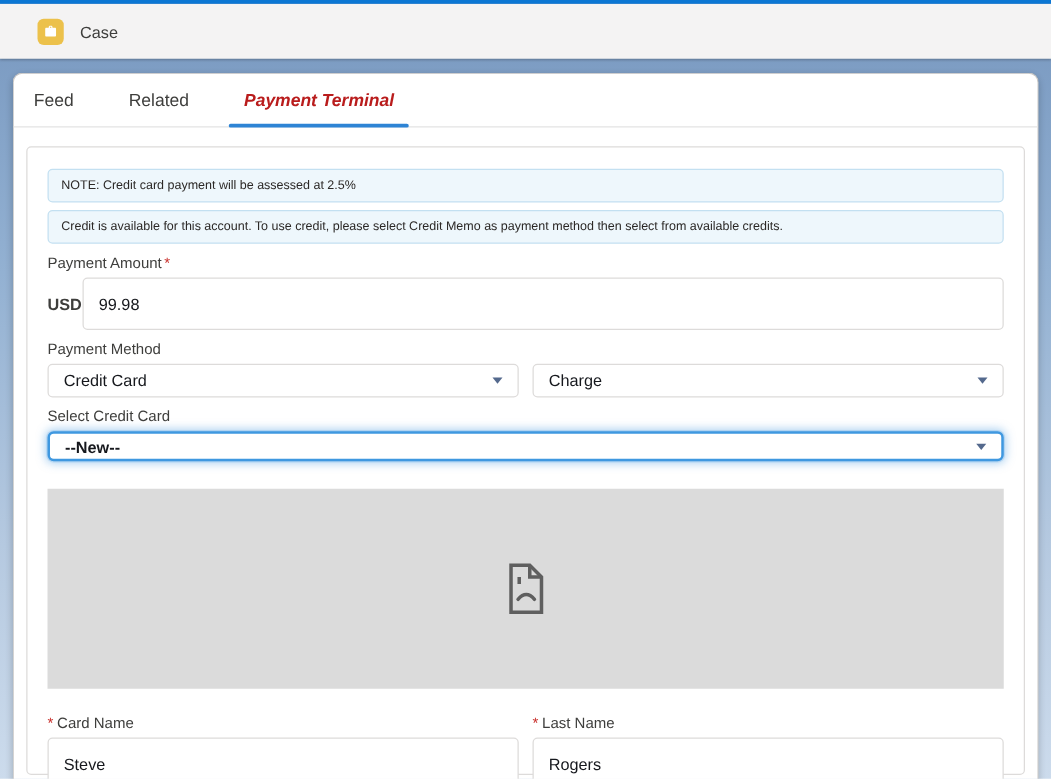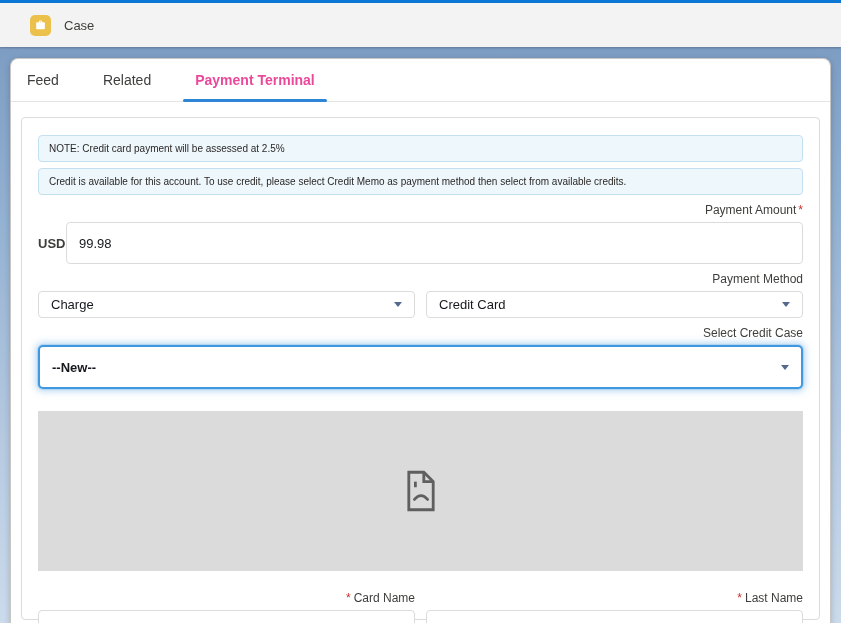--- a/index.html
+++ b/index.html
@@ -27,54 +27,54 @@
     border-radius:8px 8px 0 0; box-shadow:0 2px 6px rgba(0,0,0,.2);
   }
   .tab-bar {
     display:flex; align-items:flex-end; height:43px;
     padding:0 4px; border-bottom:1px solid #e4e4e4;
   }
   .tab {
     font-size:14px; color:#3e3e3c; padding:0 12px 13px; margin-right:20px;
     position:relative; cursor:pointer; white-space:nowrap;
   }
-  .tab.active { font-weight:bold; color:#ec4899; }
+  .tab.active { font-weight:bold; color:#b91c1c;font-style:italic; }
   .tab.active::after {
     content:""; position:absolute; left:0; right:0; bottom:-1px; height:3px;
     background:#2e84d5; border-radius:2px;
   }
 
   .form-panel {
     margin:15px 10px 0; border:1px solid #dddbda; border-radius:4px;
     padding:17px 16px 10px; height:503px;
   }
   .notice {
     background:#eef7fc; border:1px solid #c3e0f1; border-radius:4px;
     padding:3px 10px; font-size:10px; line-height:19px; color:#2b2826;
     margin-bottom:6px;
   }
-  .field-label { font-size:12px; color:#3e3e3c; margin:8px 0 5px;text-align:right; }
+  .field-label { font-size:12px; color:#3e3e3c; margin:8px 0 5px; }
   .req-after  { color:#c9302c; margin-left:2px; }
   .req-before { color:#c9302c; margin-right:3px; }
 
   .amount-row { display:flex; align-items:center; }
   .currency { font-size:13px; color:#3e3e3c; width:28px; flex:none;font-weight:bold; }
   input.text-input {
     border:1px solid #dddbda; border-radius:4px; height:42px; width:100%;
     padding:12px 12px; font-size:13px; color:#16181d; flex:1 1 auto;
     font-family:inherit; background:#fff; outline:none;
   }
   .dropdown-row { display:flex; gap:11px; }
   .dropdown {
     flex:1; border:1px solid #dddbda; border-radius:4px; height:27px;
     background:#fff; display:flex; align-items:center; justify-content:space-between;
     padding:0 12px; font-size:13px; color:#16181d; cursor:pointer;
   }
   .dropdown.focused {
-    border:2px solid #3f98e0; border-radius:5px; height:44px; font-weight:bold;
+    border:2px solid #3f98e0; border-radius:5px; height:24px; font-weight:bold;
     box-shadow:0 0 0 1px rgba(130,185,235,.35), 0 0 7px 2px rgba(100,170,230,.5);
   }
   .chevron {
     width:0; height:0; flex:none; margin-left:8px;
     border-left:4px solid transparent; border-right:4px solid transparent;
     border-top:5px solid #54698d;
   }
   .image-placeholder {
     margin-top:22px; height:160px; background:#dbdbdb;
     display:flex; align-items:center; justify-content:center;
@@ -113,30 +113,30 @@
       <span>Payment Amount</span><span class="req-after">*</span>
     </div>
     <div class="amount-row">
       <span class="currency">USD</span>
       <input class="text-input" type="text" value="99.98" style="">
     </div>
 
     <div class="field-label">Payment Method</div>
     <div class="dropdown-row">
       <div class="dropdown">
-        <span>Charge</span>
+        <span>Credit Card</span>
         <span class="chevron"></span>
       </div>
       <div class="dropdown">
-        <span>Credit Card</span>
+        <span>Charge</span>
         <span class="chevron"></span>
       </div>
     </div>
 
-    <div class="field-label">Select Credit Case</div>
+    <div class="field-label">Select Credit Card</div>
     <div class="dropdown focused">
       <span>--New--</span>
       <span class="chevron"></span>
     </div>
 
     <div class="image-placeholder">
       <svg width="30" height="42" viewBox="0 0 32 44">
         <g fill="none" stroke="#5f5f5f" stroke-width="3">
           <path d="M3 2 H19 L29 12 V42 H3 Z"></path>
           <path d="M19 2 V12 H29"></path>

